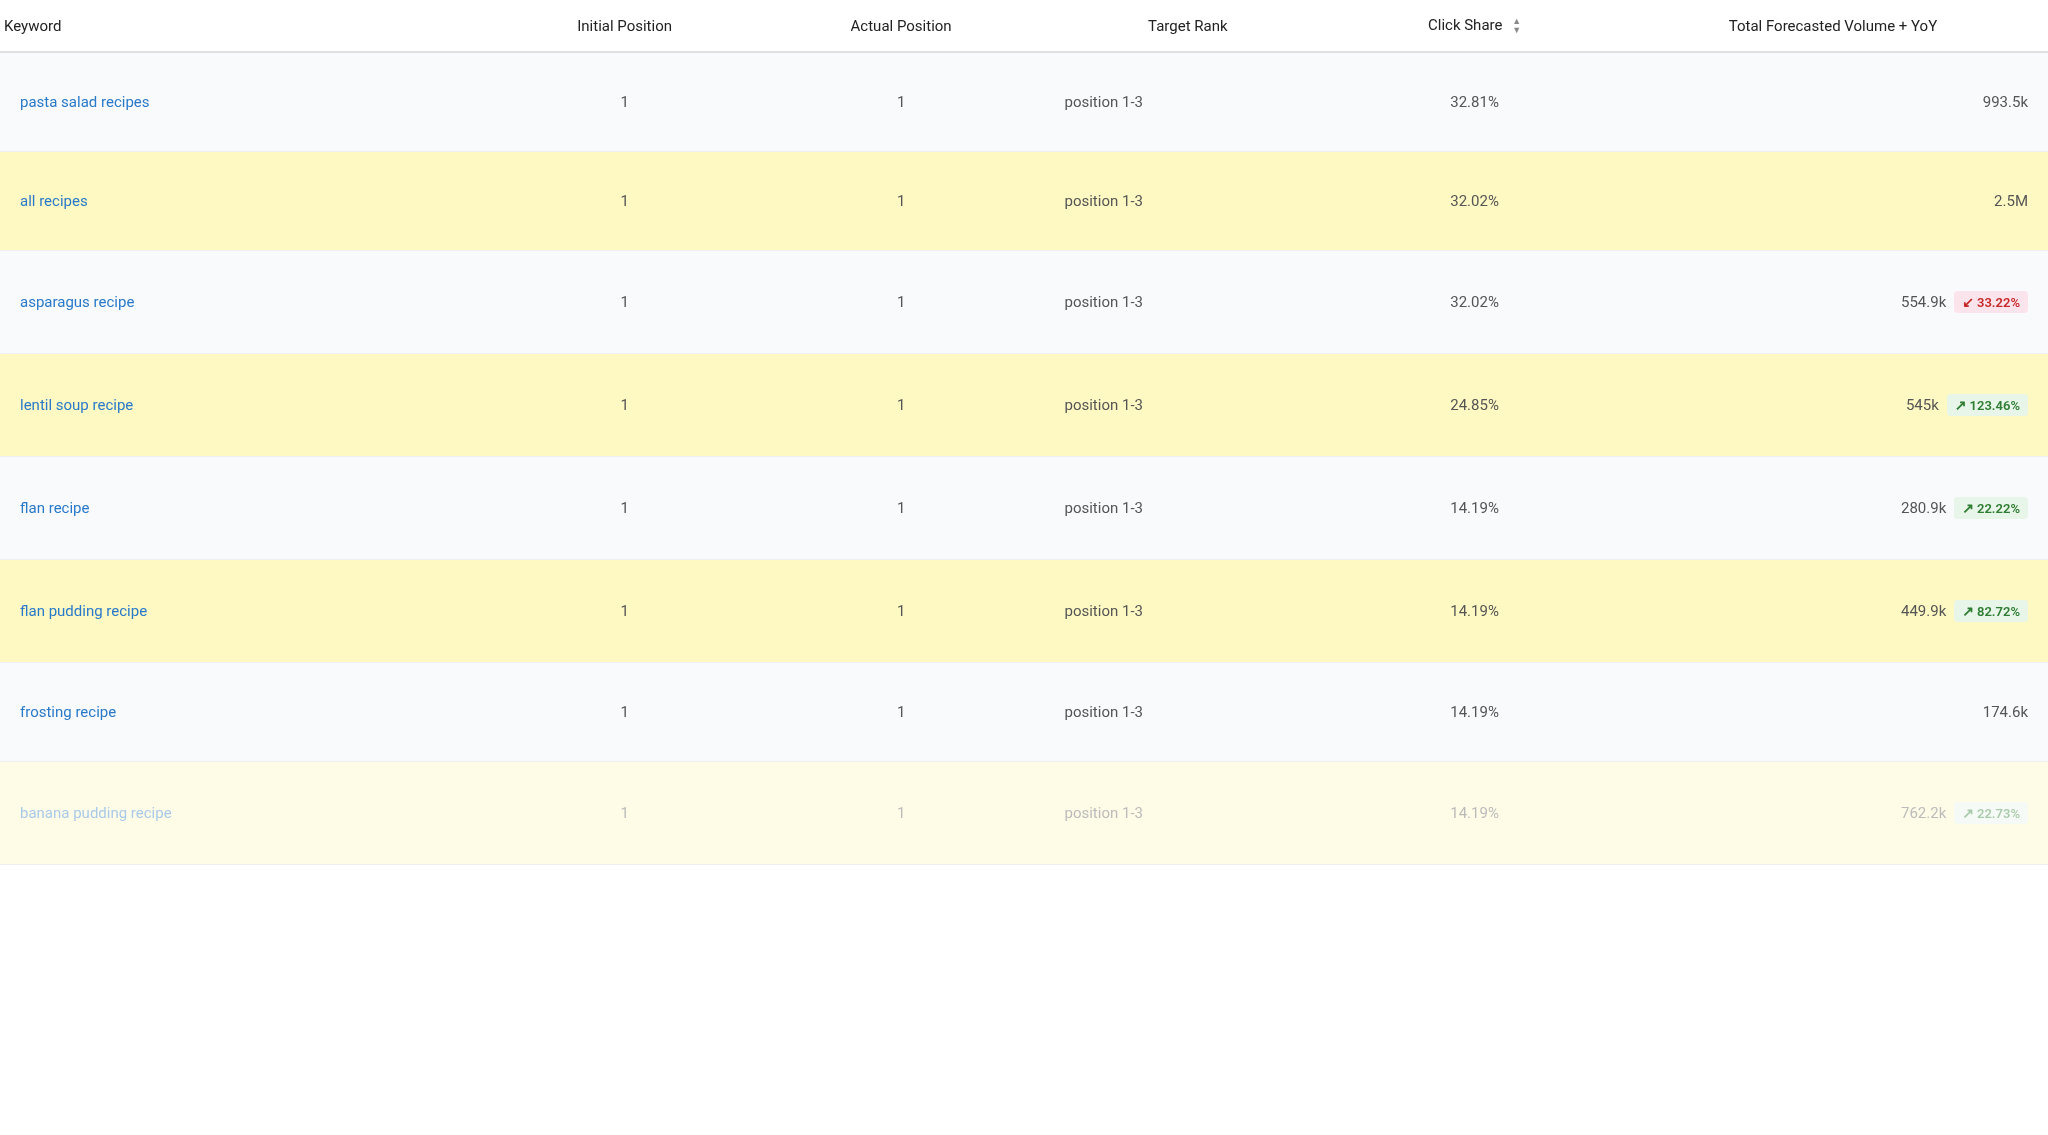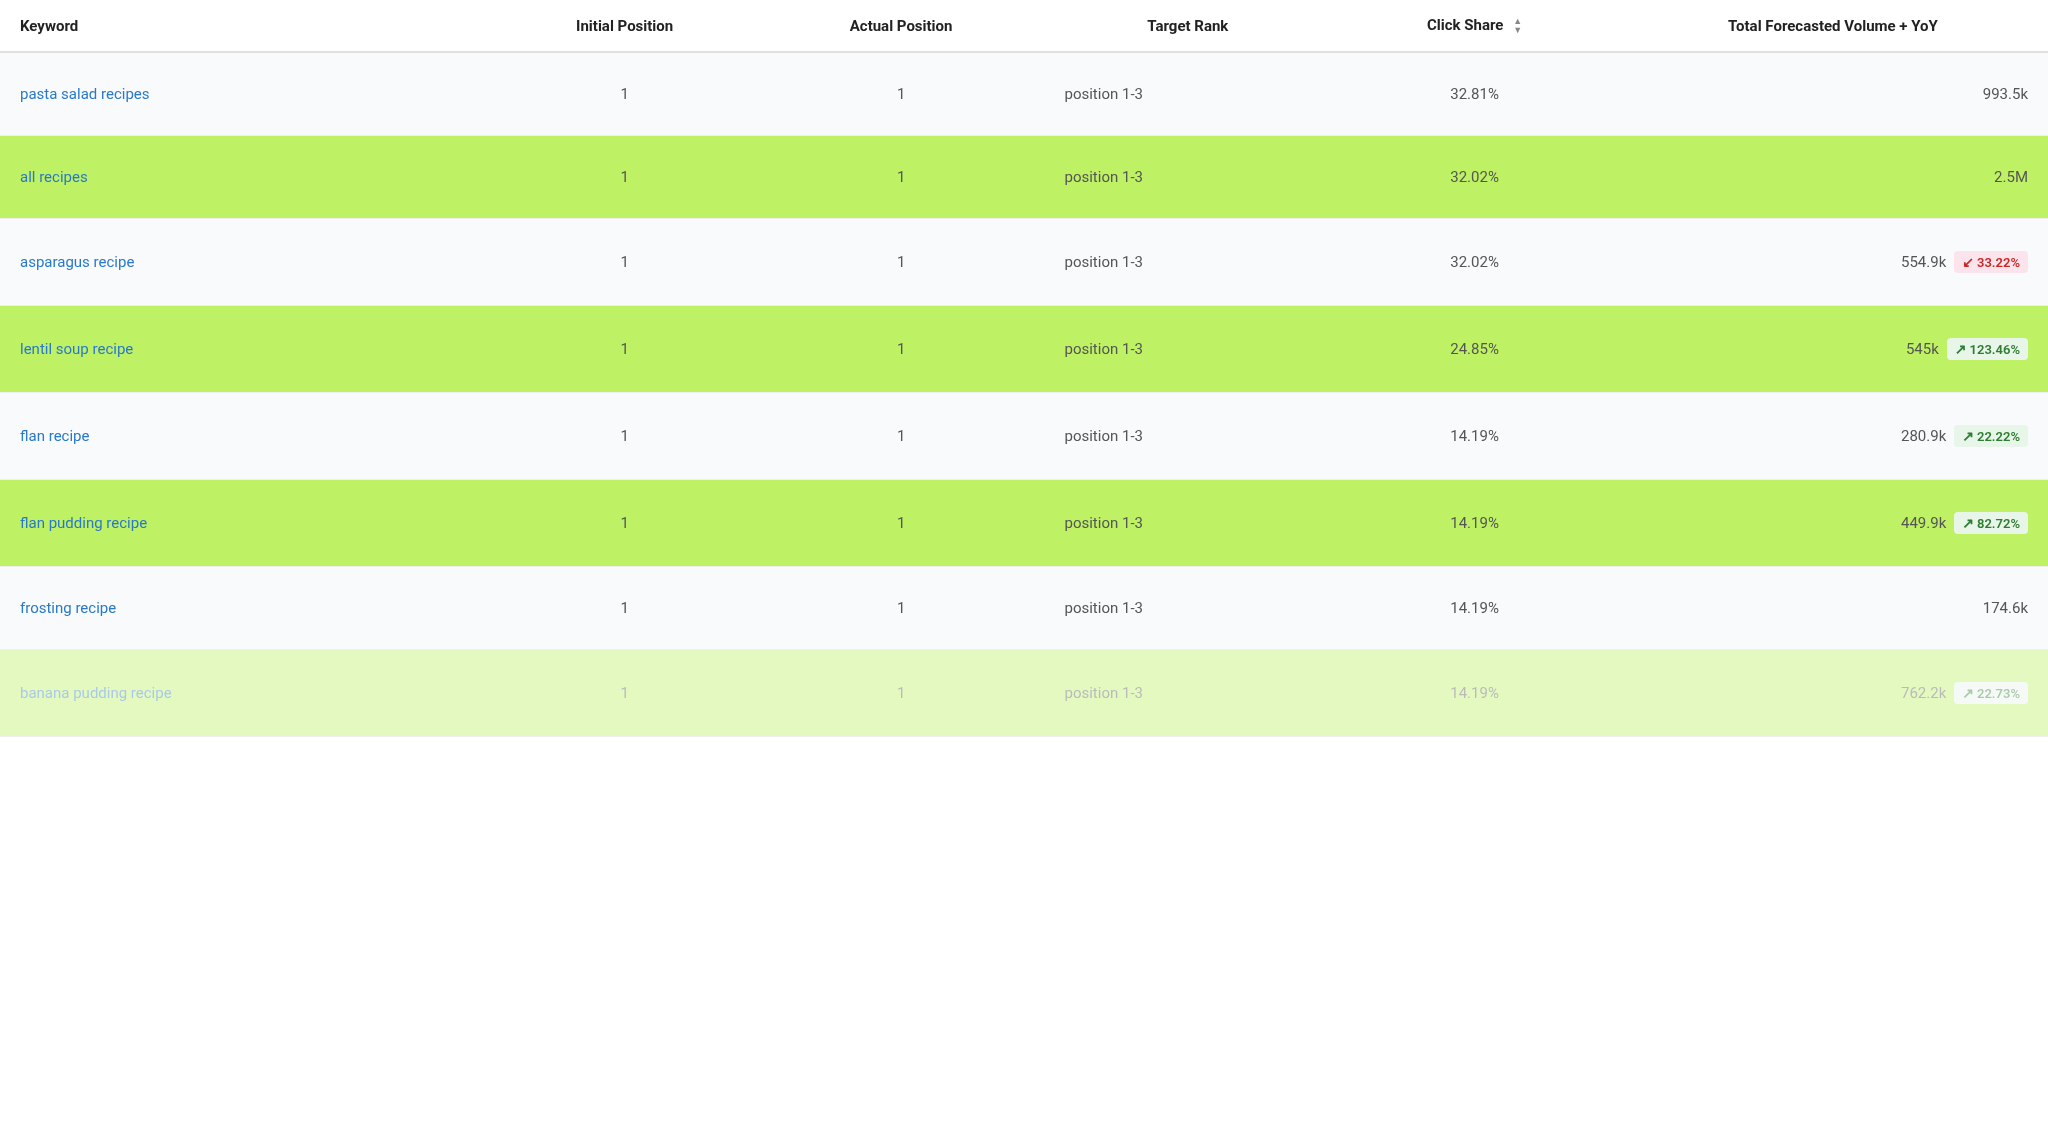--- a/index.html
+++ b/index.html
@@ -24,23 +24,23 @@
       width: 100%;
       border-collapse: collapse;
       table-layout: fixed;
     }
 
     thead tr {
       border-bottom: 2px solid #e0e0e0;
     }
 
     thead th {
-      padding: 16px 20px;
+      padding: 16px 4px;
       text-align: left;
-      font-weight: 700;
+      font-weight: 400;
       font-size: 15px;
       color: #222;
       white-space: nowrap;
       background: #fff;
     }
 
     thead th.right-align {
       text-align: center;
     }
 
@@ -50,29 +50,29 @@
 
     th.col-keyword { width: 24%; }
     th.col-initial { width: 13%; text-align: center; }
     th.col-actual { width: 14%; text-align: center; }
     th.col-target { width: 14%; text-align: center; }
     th.col-click { width: 14%; text-align: center; }
     th.col-forecast { width: 21%; text-align: right; }
 
     tbody tr {
       border-bottom: 1px solid #efefef;
-      background: #bef264;
+      background: #fef9c3;
     }
 
     tbody tr:nth-child(odd) {
       background: #f8fafc;
     }
 
     tbody td {
-      padding: 32px 20px;
+      padding: 40px 20px;
       font-size: 15px;
       color: #444;
     }
 
     td.col-keyword-cell {
       color: #2979c9;
       font-size: 15px;
     }
 
     td.col-keyword-cell a {

